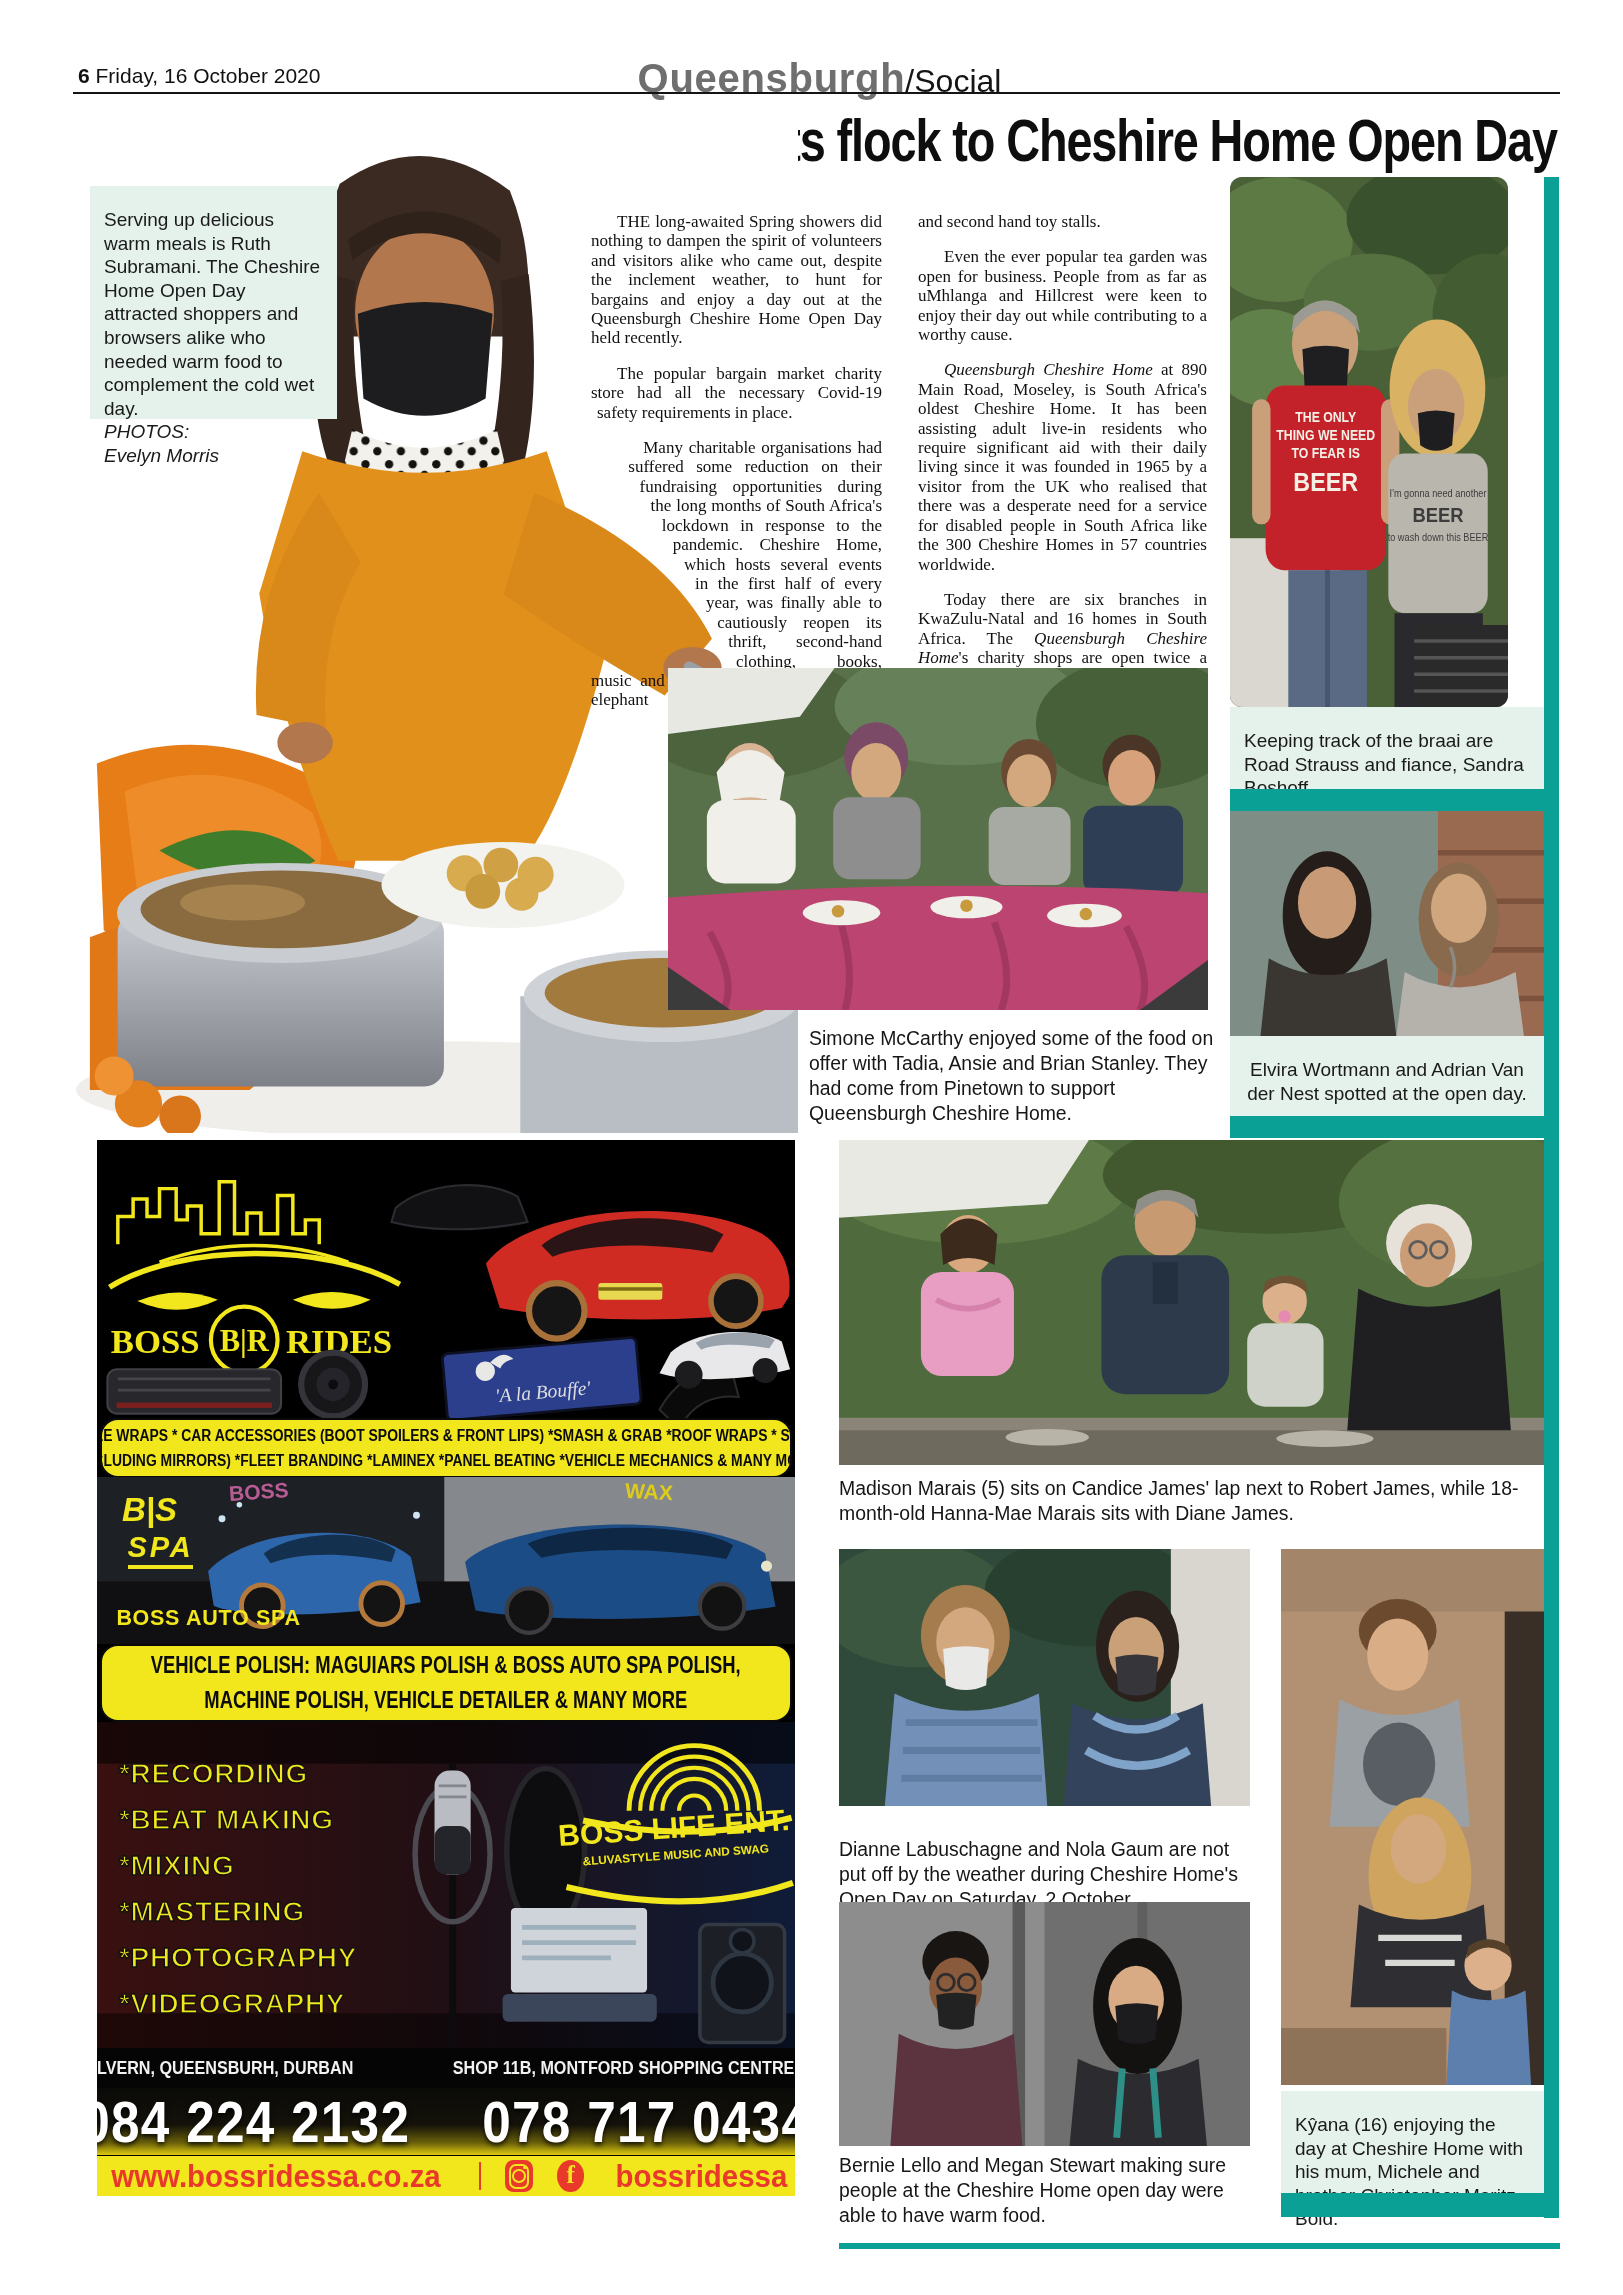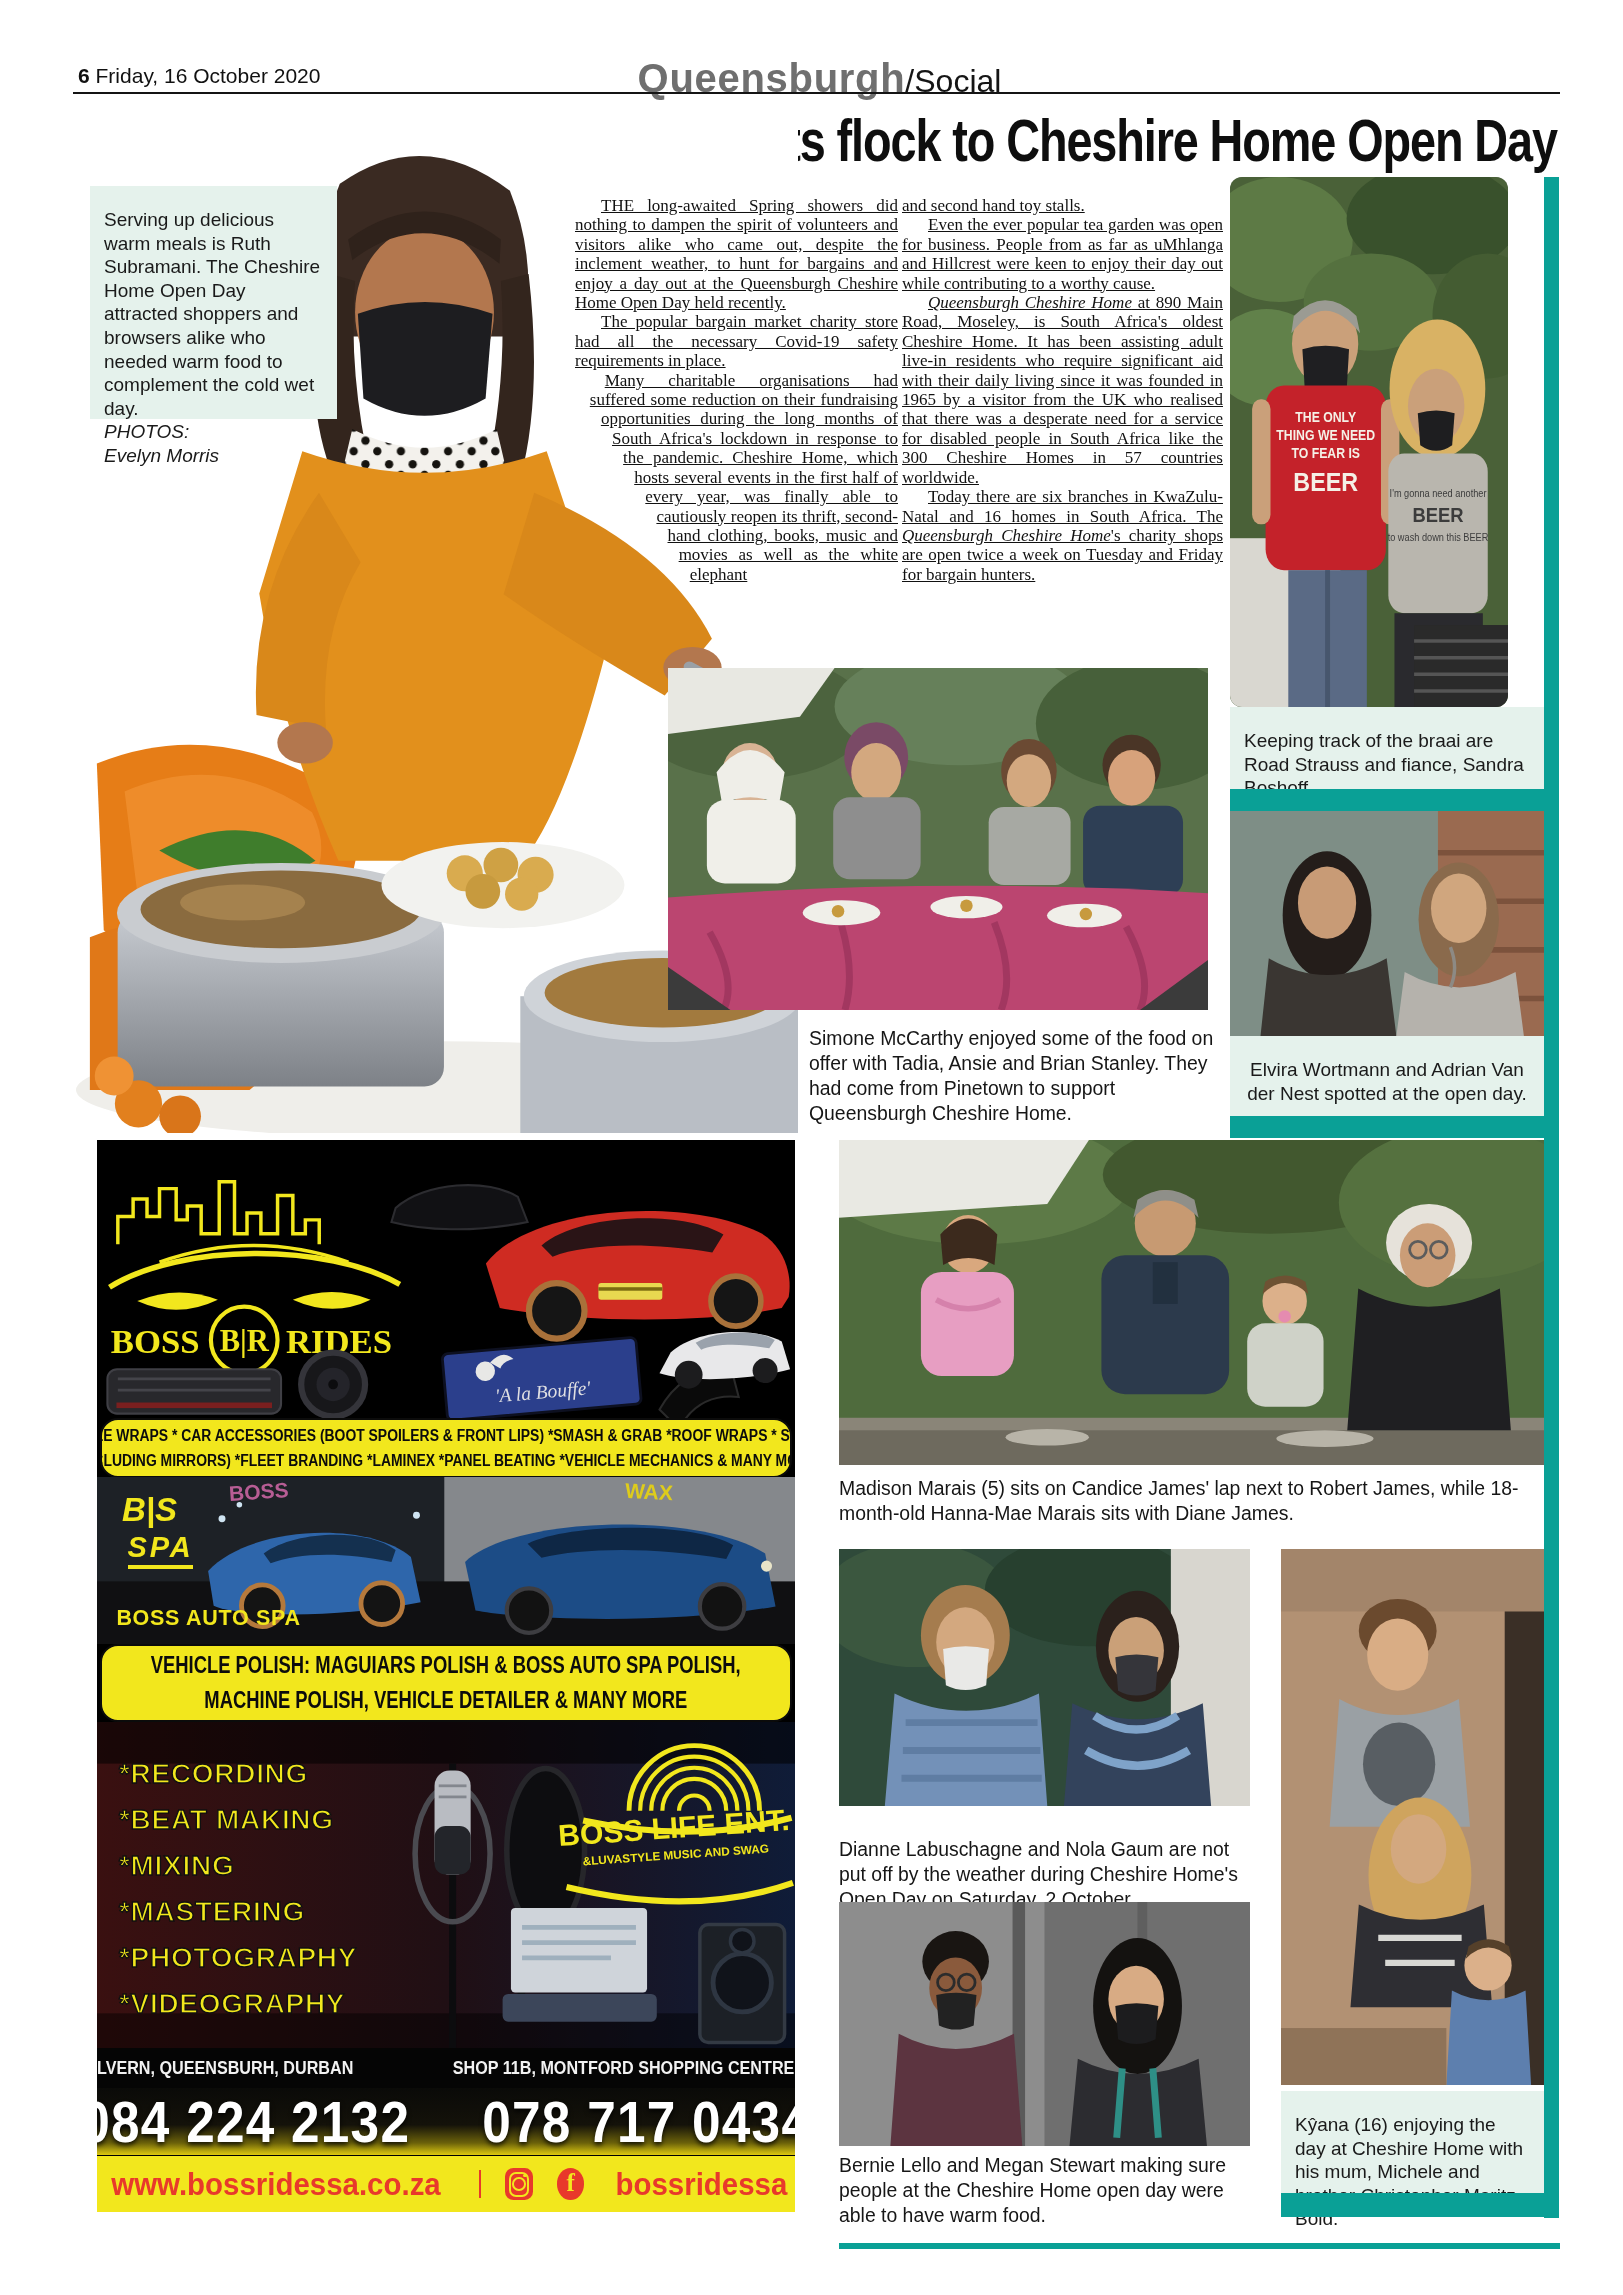--- a/index.html
+++ b/index.html
@@ -21,21 +21,21 @@
   
   .mintcap{position:absolute;background:#e5f2ec;box-sizing:border-box;padding:22px 14px;
            font-size:19px;line-height:23.6px;color:#1a1a1a;}
   .whitecap{position:absolute;box-sizing:border-box;font-size:19.4px;line-height:25px;color:#161616;}
   .credit{font-style:italic;}
   .tealband{position:absolute;background:#0aa096;}
 
   
   .article{position:absolute;font-family:"Liberation Serif",serif;font-size:17px;line-height:19.4px;
            text-align:justify;color:#111;}
-  .article p{margin:0;text-indent:26px;text-decoration:underline;}
+  .article p{margin:16px;text-indent:26px;}
   .article p:first-child{text-indent:0;}
   .wrap-spacer{float:left;width:175px;height:469px;
                shape-outside:polygon(0 40%,92% 100%,0 100%);}
 
   
   .photo{position:absolute;overflow:hidden;background:#9aa29a;}
   .photo svg{display:block;width:100%;height:100%;}
 
   
   .ad{position:absolute;left:97px;top:1140px;width:698px;height:1055px;background:#000;}
@@ -52,21 +52,21 @@
   .ad-studio{top:582px;height:326px;}
   .ad-addr{top:908px;height:40px;background:#050505;display:flex;justify-content:center;
            align-items:center;gap:12.5px;}
   .addr-txt{white-space:nowrap;font-weight:700;font-size:19px;color:#f2f2f2;transform:scaleX(0.85);}
   .addr-div{width:3.5px;height:26px;background:#f2f2f2;}
   .ad-phone{top:948px;height:67px;display:flex;justify-content:center;align-items:center;gap:18px;
             background:linear-gradient(180deg,#0a0a08 0%,#14120a 55%,#6b610a 82%,#ddc90f 100%);}
   .phone-num{font-weight:700;font-size:57px;color:#fff;letter-spacing:1.4px;
              text-shadow:0 2.8px 5.6px rgba(0,0,0,.8);transform:scaleX(0.9);white-space:nowrap;}
   .phone-div{width:5.6px;height:46px;background:#fff;box-shadow:0 2.1px 4.2px rgba(0,0,0,.7);}
-  .ad-web{top:1016px;height:56px;background:#f2e71d;display:flex;justify-content:center;
+  .ad-web{top:1016px;height:40px;background:#f2e71d;display:flex;justify-content:center;
           align-items:center;gap:24px;}
   .web-txt{font-weight:700;font-size:32px;color:#e8392b;white-space:nowrap;transform:scaleX(0.92);}
   .web-div{width:2.8px;height:28px;background:#e8392b;}
   .ig{width:32px;height:32px;background:#e8392b;border-radius:8.3px;position:relative;display:inline-block;}
   .ig::before{content:"";position:absolute;inset:3.5px;border:2.1px solid #f2e71d;border-radius:7px;}
   .ig-ring{position:absolute;left:50%;top:50%;width:9.7px;height:9.7px;margin:-7px 0 0 -7px;
            border:2.1px solid #f2e71d;border-radius:50%;}
   .ig-dot{position:absolute;right:6.2px;top:5.6px;width:3.5px;height:3.5px;background:#f2e71d;border-radius:50%;}
   .fb{width:32px;height:32px;background:#e8392b;border-radius:50%;text-align:center;
       font-family:"Liberation Serif",serif;font-weight:700;font-size:25px;line-height:30.5px;color:#f2e71d;}

